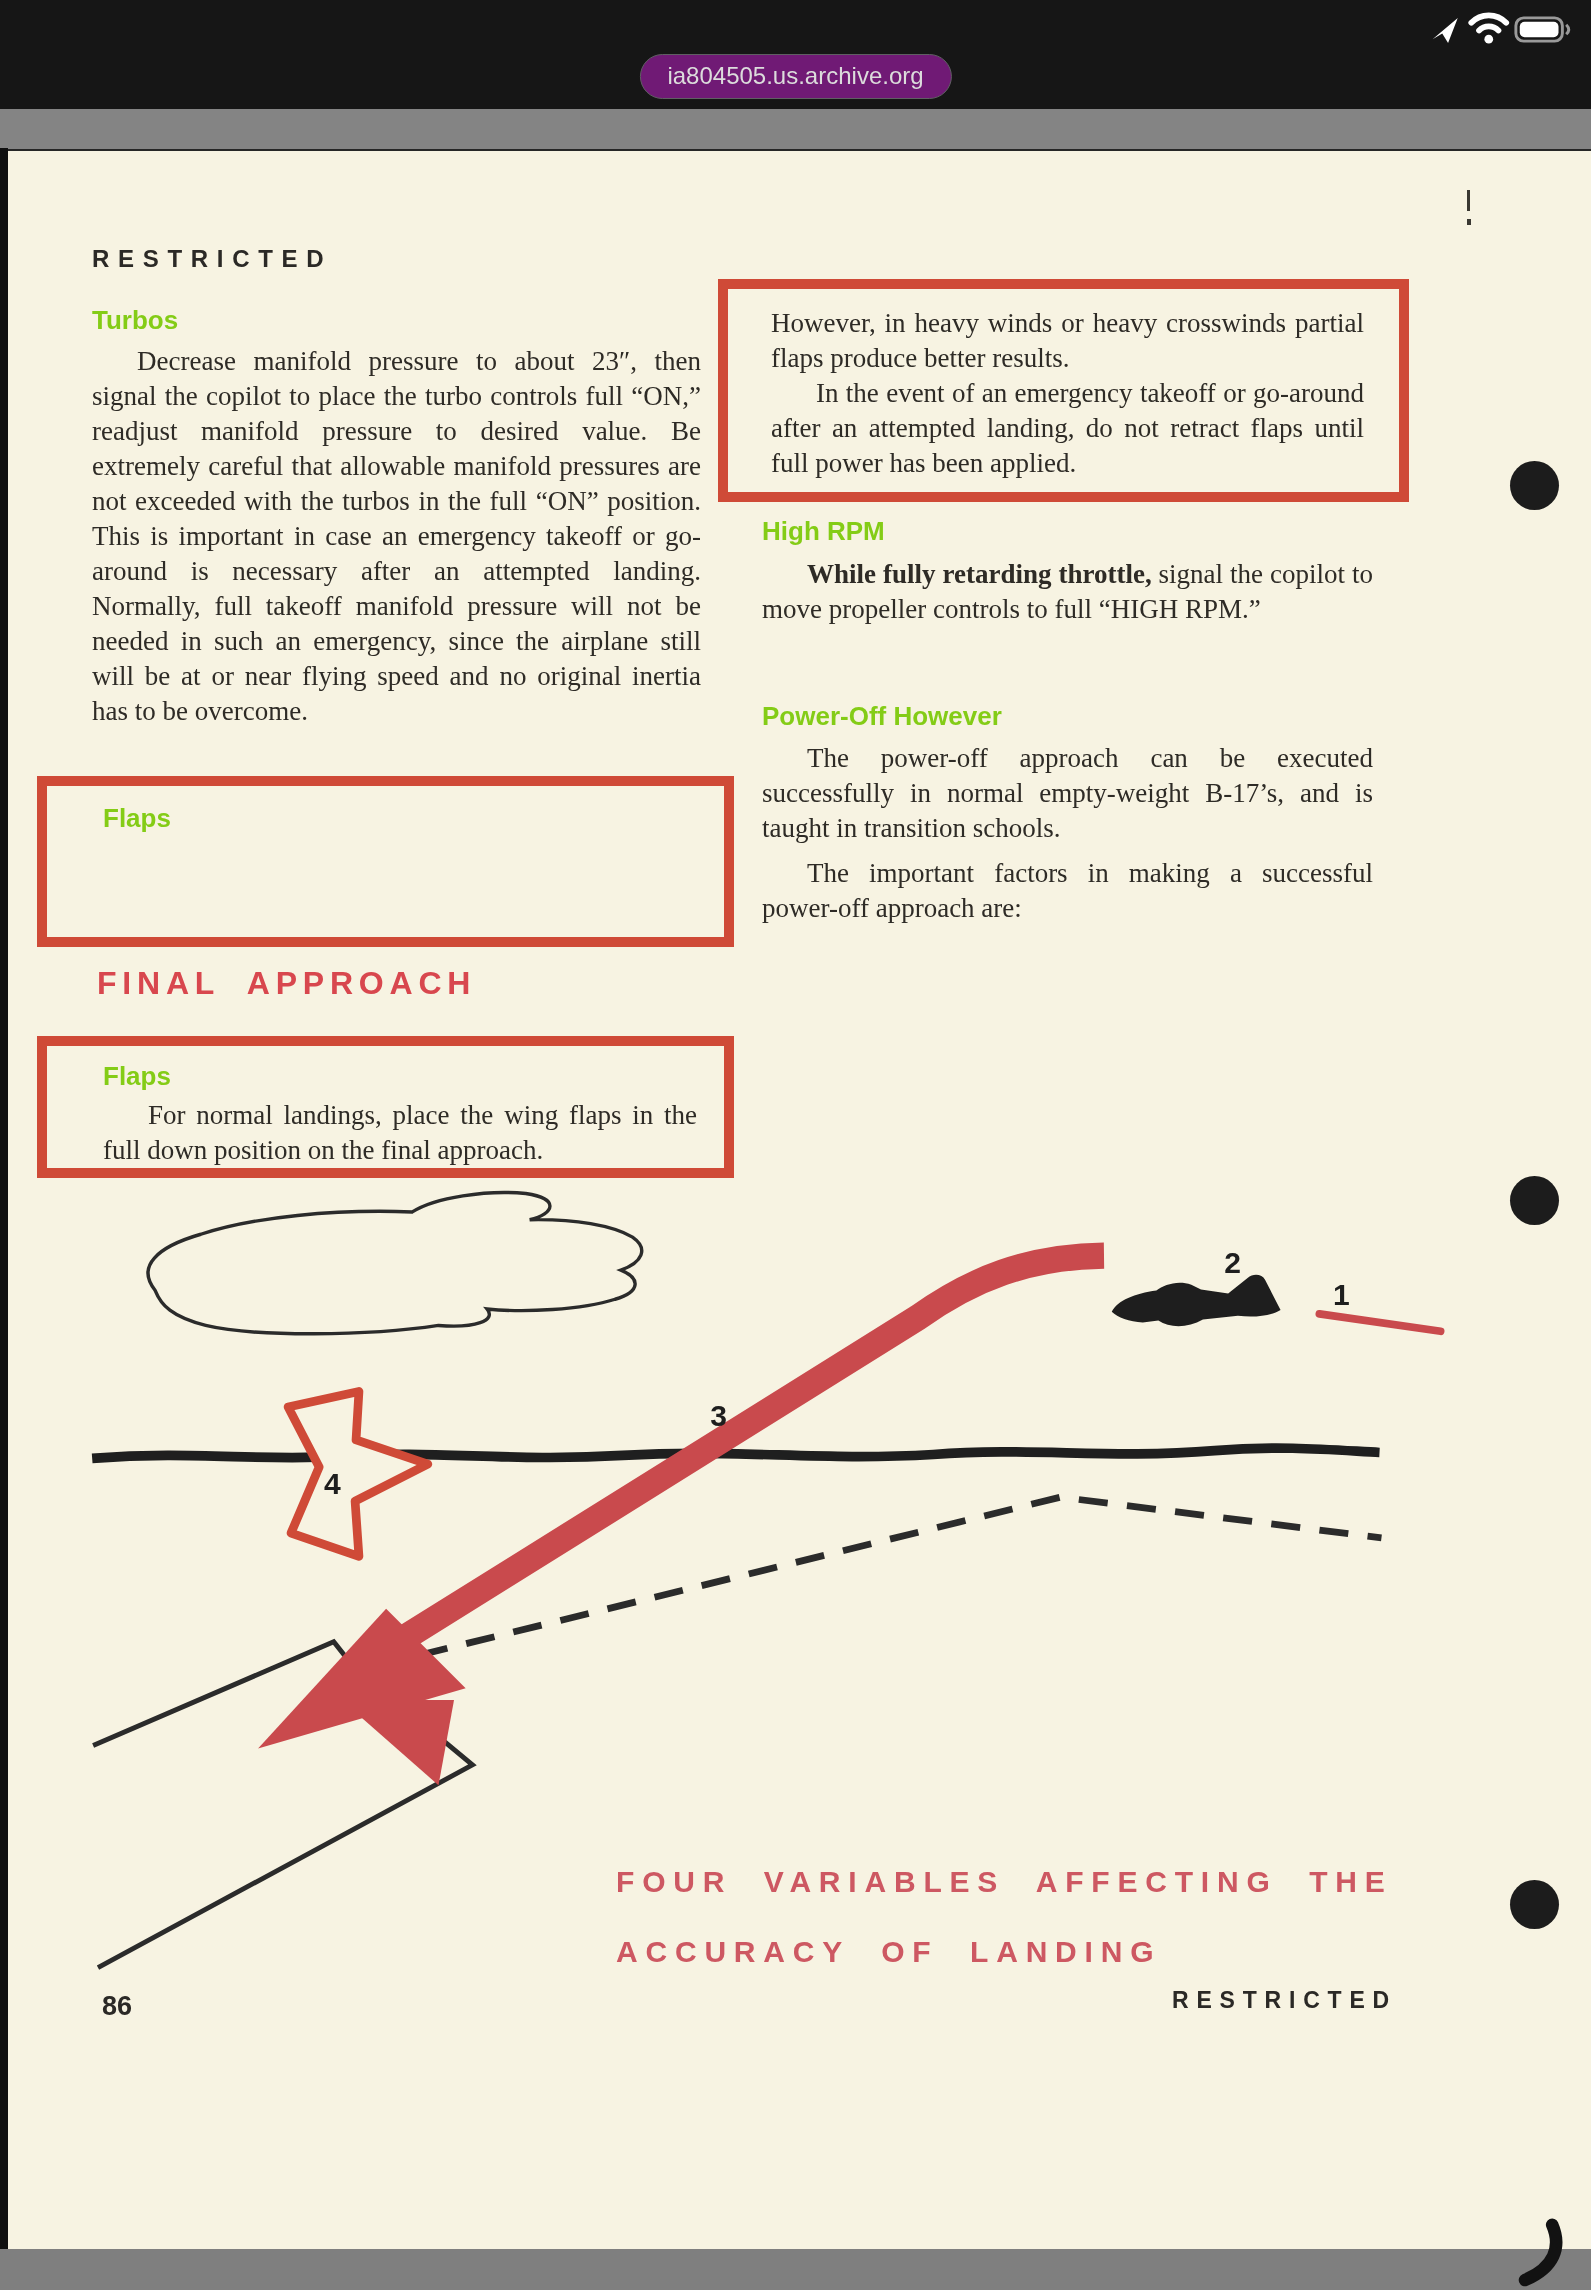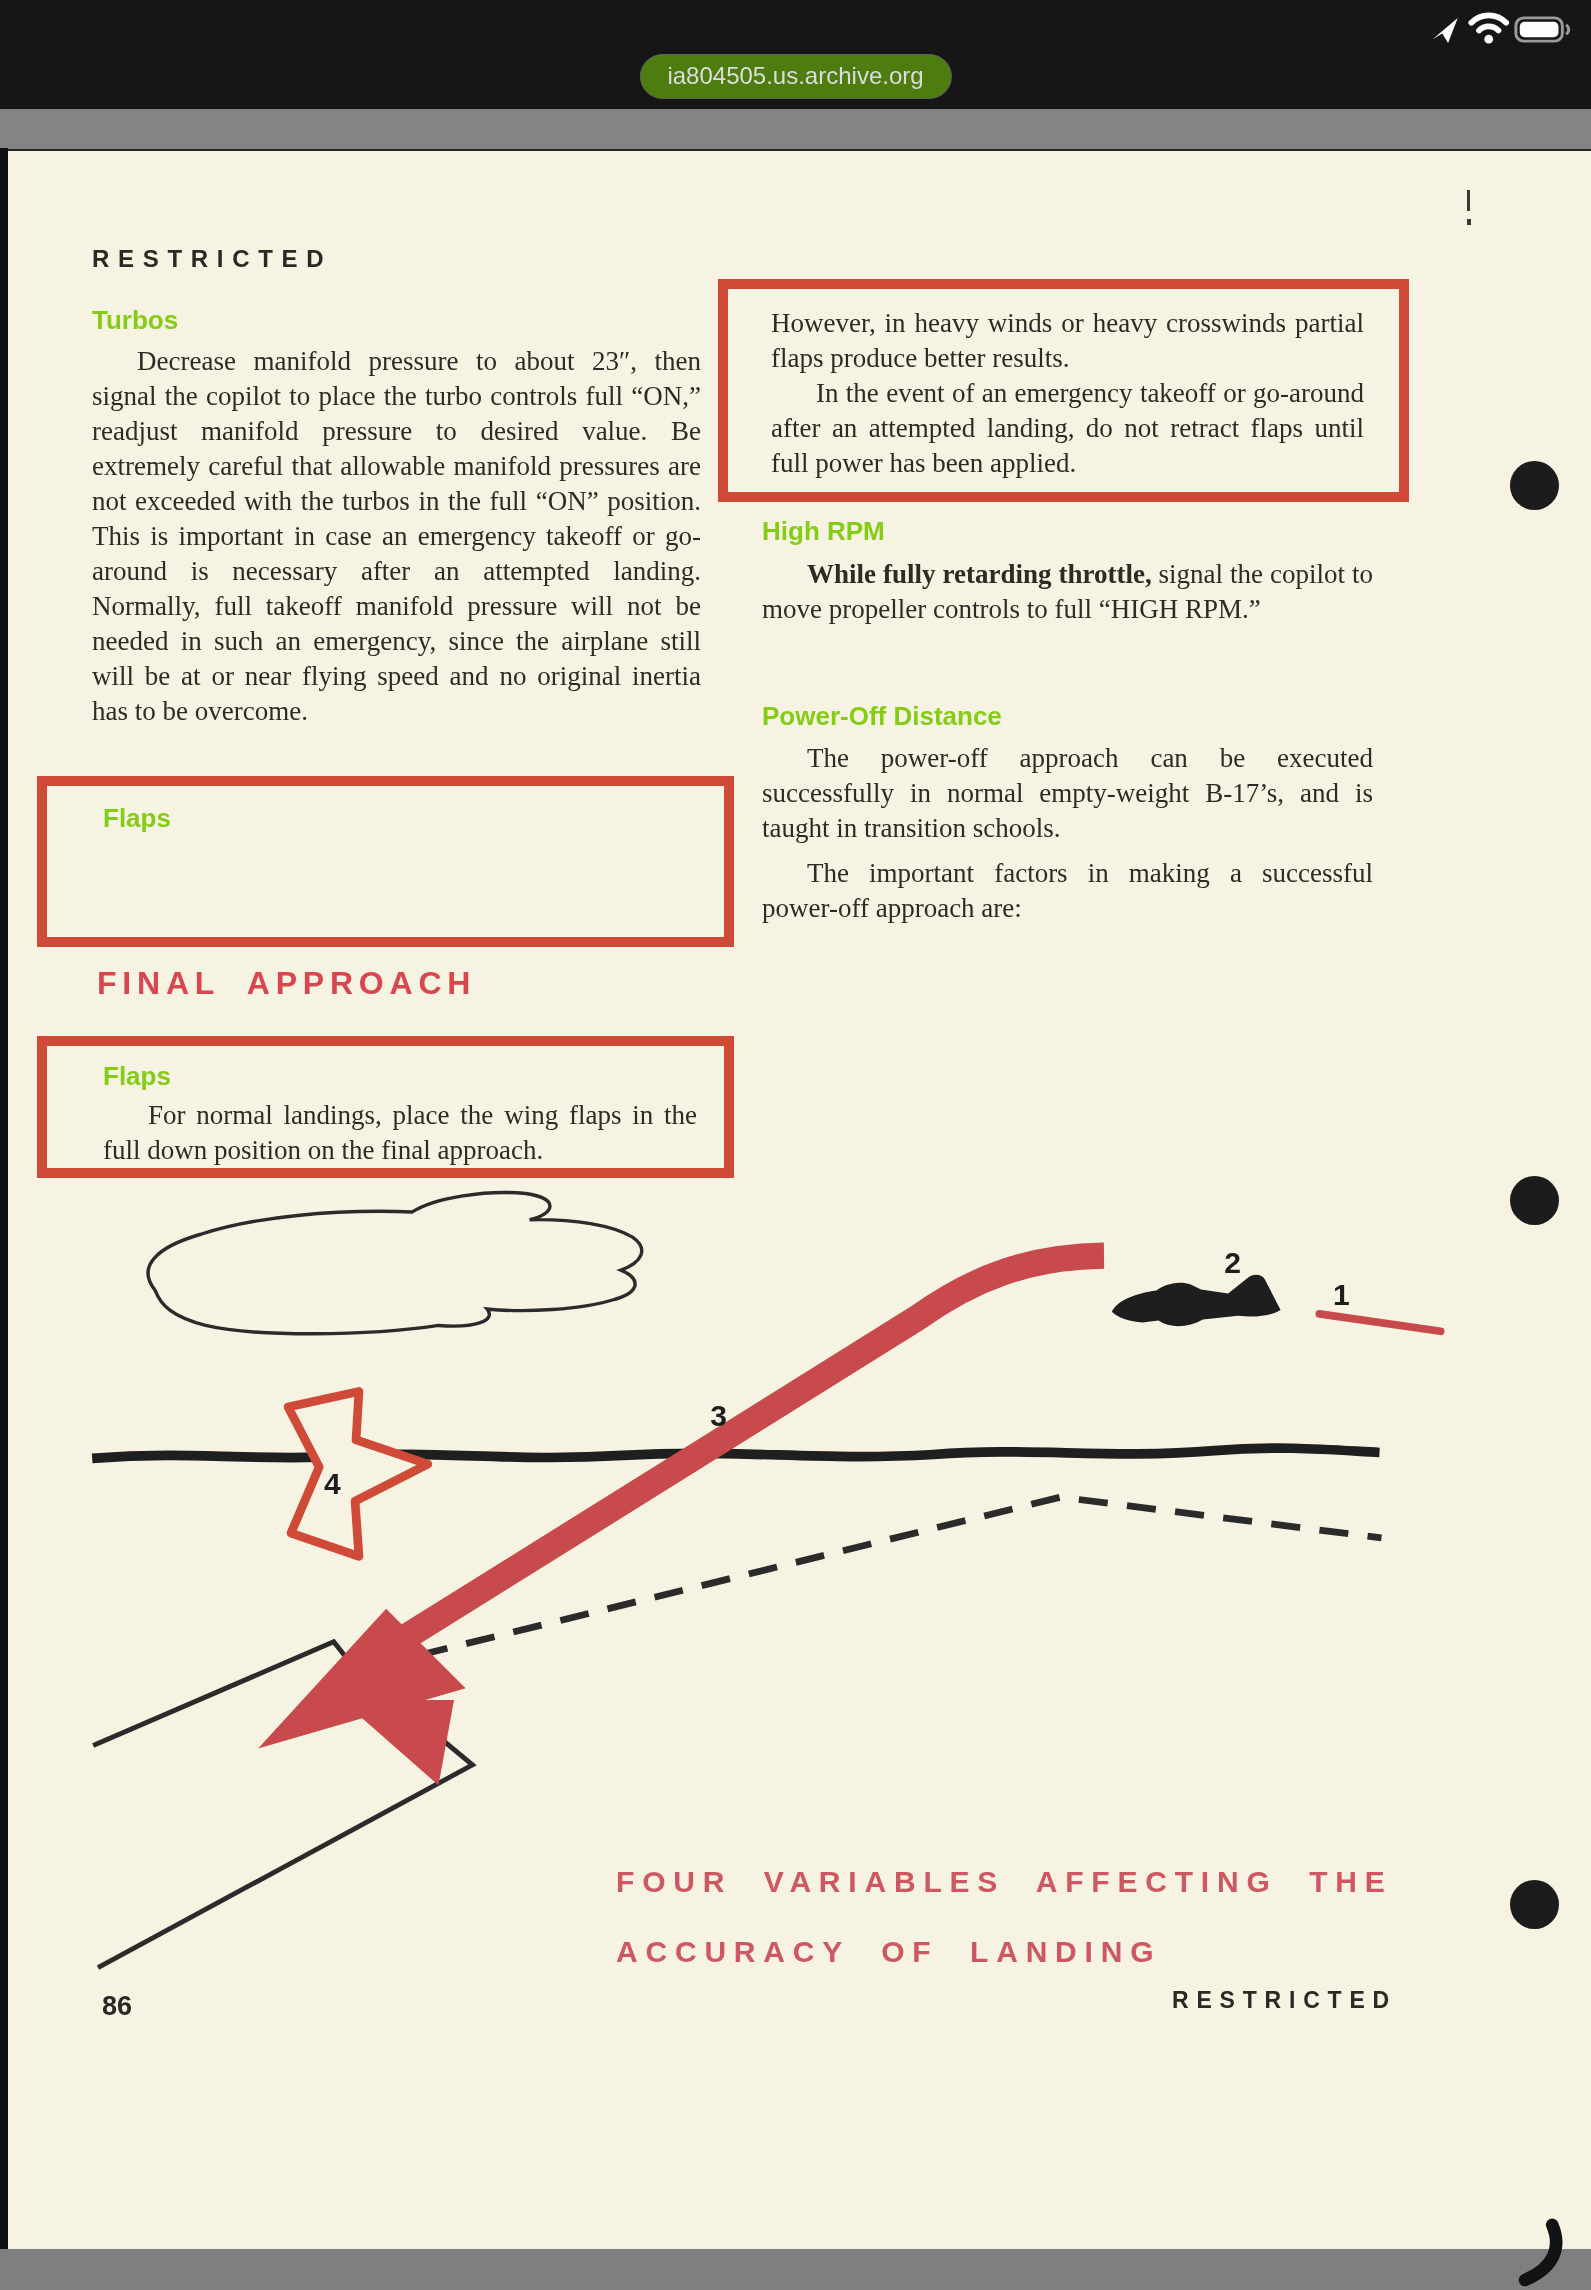--- a/index.html
+++ b/index.html
@@ -5,21 +5,21 @@
   html,body{margin:0;padding:0;}
   body{width:1591px;height:2290px;position:relative;overflow:hidden;background:#151515;
        font-family:"Liberation Sans","DejaVu Sans",sans-serif;}
   .abs{position:absolute;}
 
   
   .status-bar{left:0;top:0;width:1591px;height:109px;background:#161616;z-index:3;}
   .clock{left:35px;top:15.5px;color:#fff;font-size:29px;font-weight:bold;letter-spacing:0.5px;}
   .clock .date{font-weight:bold;margin-left:25px;}
   .url-pill{left:50%;transform:translateX(-50%);top:54px;height:45px;box-sizing:border-box;
-            background:#4d7c0f;border:1.9px solid #5f5f62;border-radius:23px;
+            background:#701a75;border:1.9px solid #5f5f62;border-radius:23px;
             color:#dcdcdc;font-size:24px;line-height:41px;padding:0 27px;z-index:4;}
   .sb-icons{left:1419px;top:9.7px;z-index:4;}
 
   .band-top{left:0;top:109px;width:1591px;height:40px;background:#848484;z-index:2;}
   .band-bottom{left:0;top:2249px;width:1591px;height:41px;background:#7f7f7f;z-index:2;}
 
   
   .page{left:7.8px;top:148px;width:1584px;height:2101px;background:#f7f3e2;
         border-top:3.9px solid #262626;box-sizing:border-box;z-index:1;}
   .page-left-edge{left:0;top:148px;width:7.8px;height:2101px;background:#101010;z-index:2;}
@@ -99,21 +99,21 @@
 <div class="abs red-box" style="left:718px;top:279px;width:691px;height:223px;padding:16.5px 35px 0 43px;">
   <div class="serif">However, in heavy winds or heavy crosswinds partial flaps produce better results.</div>
   <div class="serif indent">In the event of an emergency takeoff or go-around after an attempted landing, do not retract flaps until full power has been applied.</div>
 </div>
 
 <div class="abs sans-h" style="left:762px;top:516px;">High RPM</div>
 <div class="abs serif indent" style="left:762px;top:557px;width:611px;">
   <b>While fully retarding throttle,</b><span> signal the copilot to move propeller controls to full “HIGH RPM.”</span>
 </div>
 
-<div class="abs sans-h" style="left:762px;top:701px;">Power-Off Distance</div>
+<div class="abs sans-h" style="left:762px;top:701px;">Power-Off However</div>
 <div class="abs serif indent" style="left:762px;top:741px;width:611px;">The power-off approach can be executed successfully in normal empty-weight B-17’s, and is taught in transition schools.</div>
 <div class="abs serif indent" style="left:762px;top:856px;width:611px;">The important factors in making a successful power-off approach are:</div>
 <div class="abs" style="left:762px;top:930px;width:611px;">
   <div class="serif indent" style="margin-bottom:2.9px;">1. Distance from the field—base leg should be not more than three miles out.</div>
   <div class="serif indent" style="margin-bottom:2.9px;">2. Proper traffic altitude.</div>
   <div class="serif indent" style="margin-bottom:2.9px;">3. Airspeed and angle of glide.</div>
   <div class="serif indent">4. Wind and atmospheric conditions (temperature, density, etc.).</div>
 </div>
 
 <svg class="abs diagram" width="1591" height="2290" viewBox="0 0 1640 2360">

